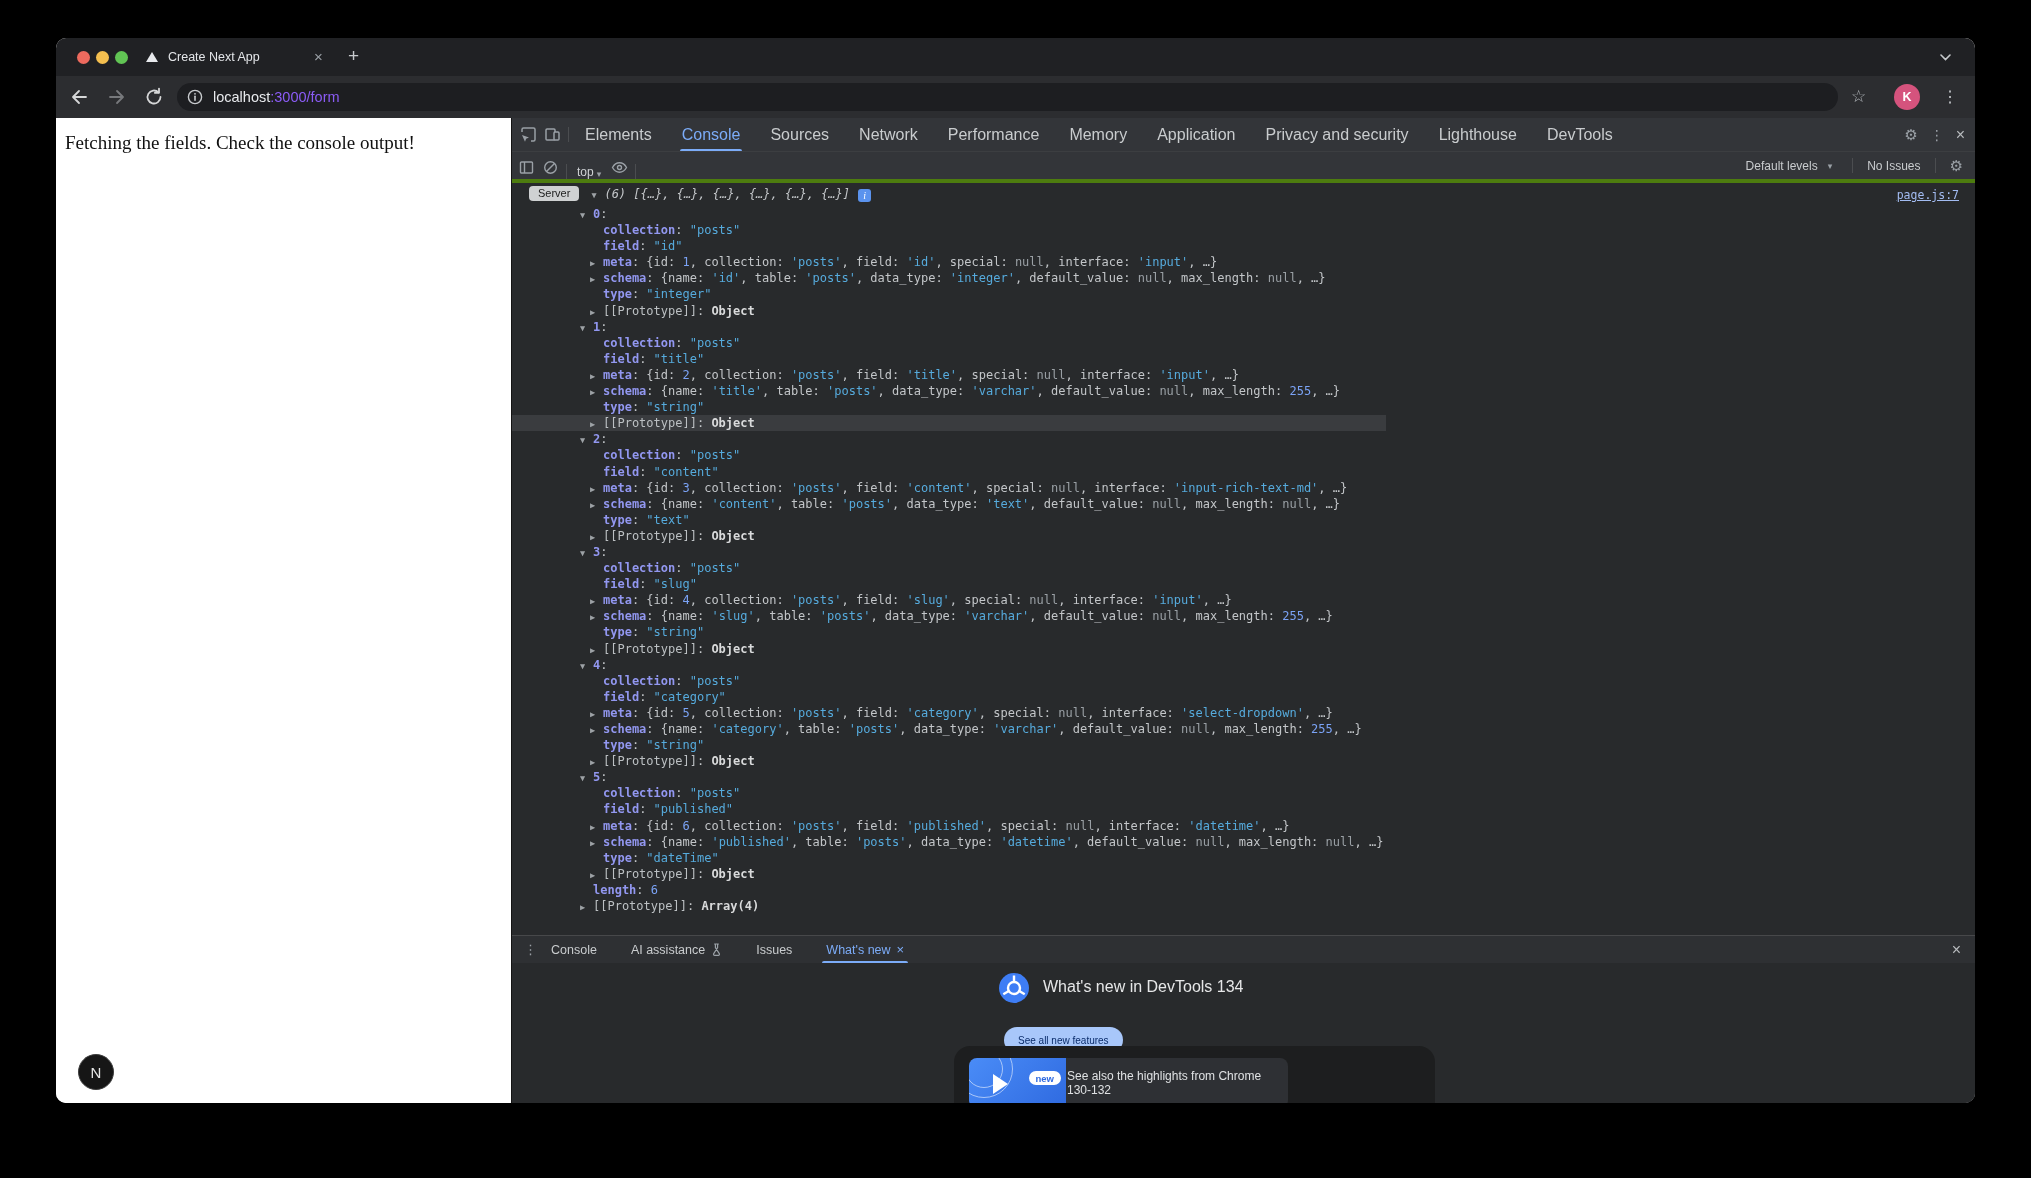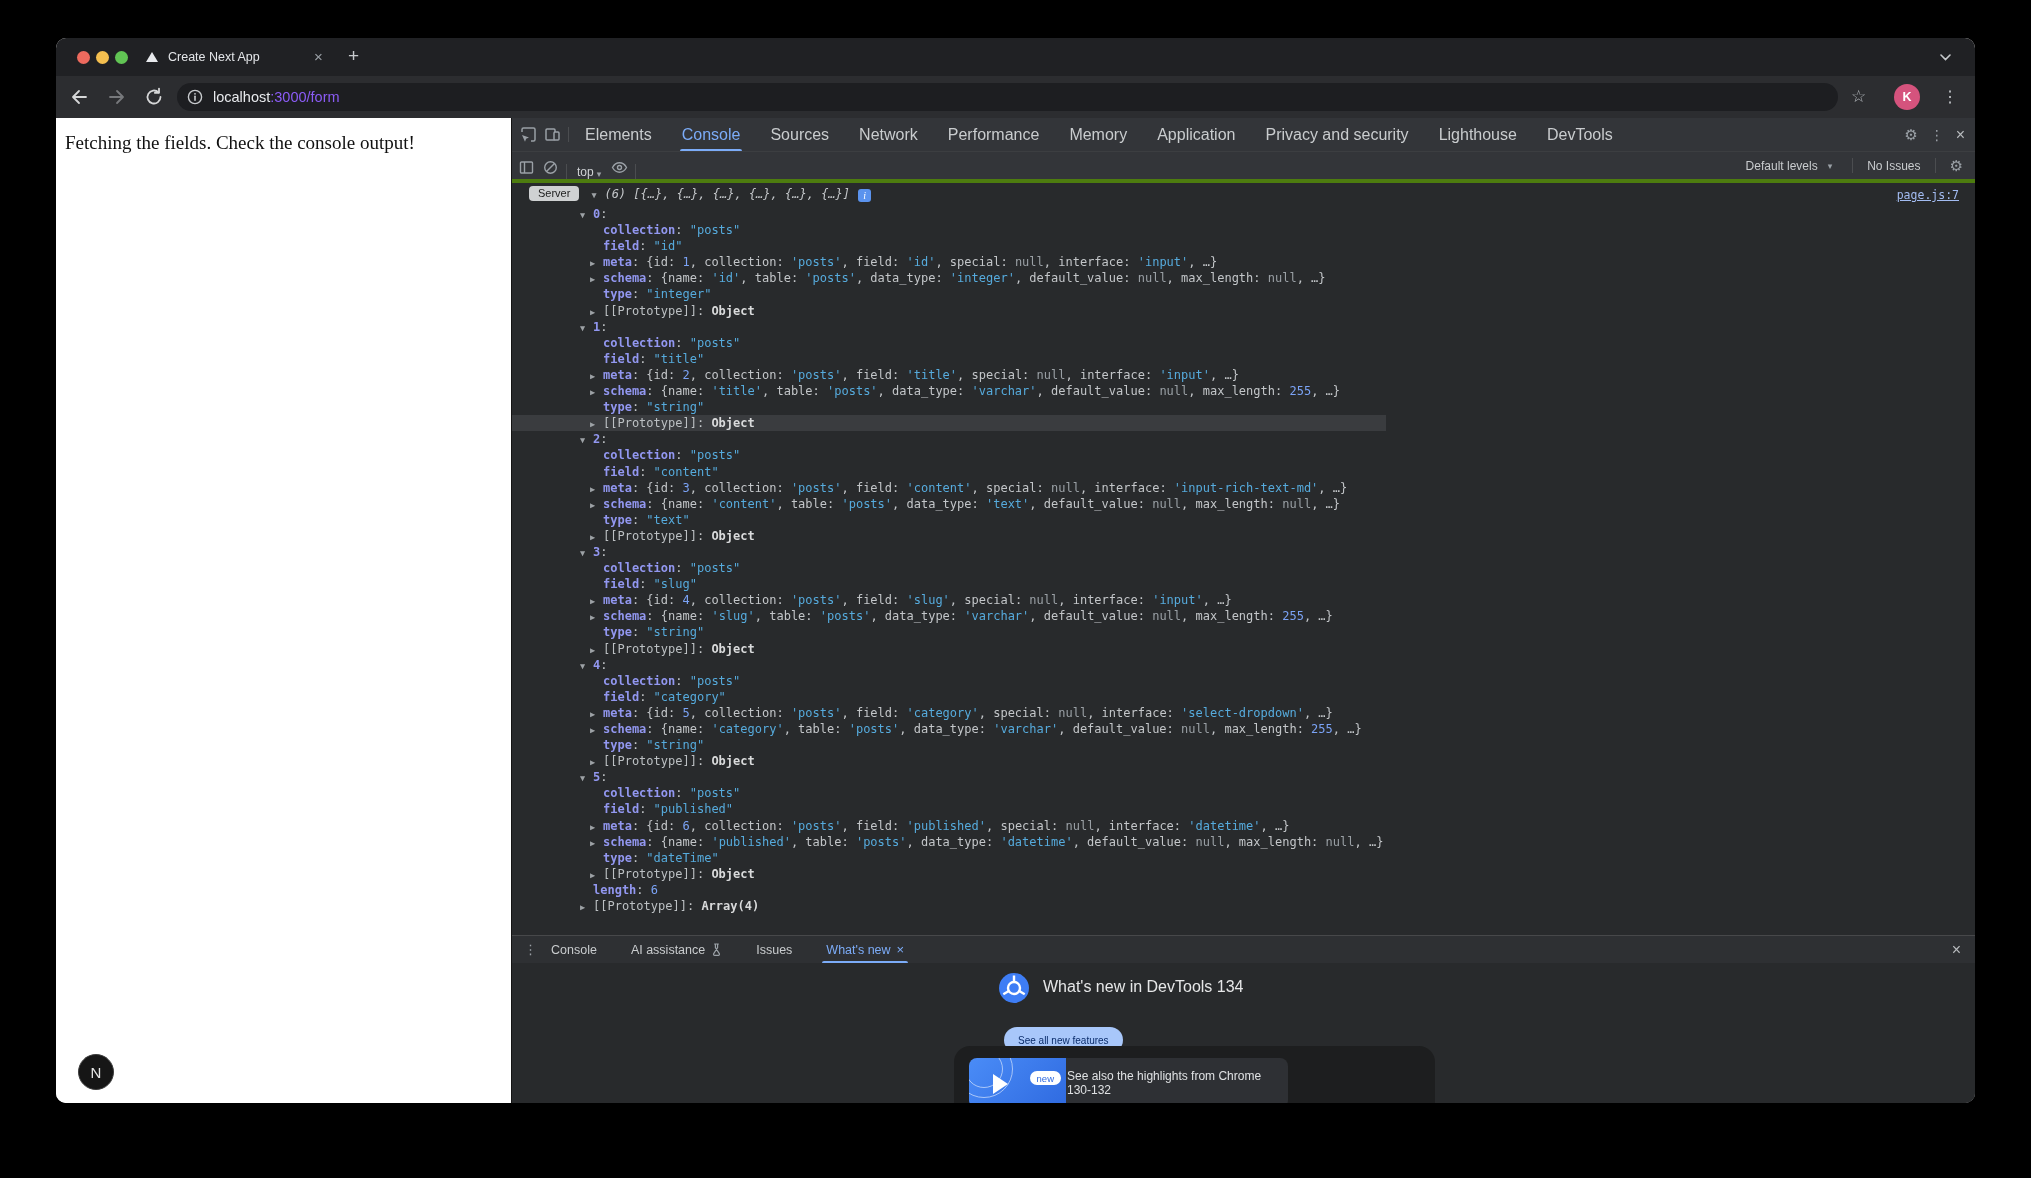--- a/index.html
+++ b/index.html
@@ -117,21 +117,21 @@
            border-radius:16px;}
   .wn-row{position:absolute;left:15px;top:12px;width:319px;height:50px;border-radius:8px;
           overflow:hidden;display:flex;}
   .wn-thumb{width:97px;height:100%;background:linear-gradient(135deg,#4a8cf7,#2f6ae0);
             position:relative;flex:none;}
   .wn-circle{position:absolute;border:1px solid rgba(255,255,255,.55);border-radius:50%;}
   .wn-play{position:absolute;left:24px;top:16px;width:0;height:0;
            border-left:15px solid #fff;border-top:10px solid transparent;
            border-bottom:10px solid transparent;}
   .wn-new{position:absolute;right:5px;top:13px;background:#fff;color:#2f6ae0;font-size:9.5px;
-          font-weight:normal;padding:1.5px 7px;border-radius:8px;}
+          font-weight:bold;padding:1.5px 7px;border-radius:8px;}
   .wn-cardtext{flex:1;background:#2e3034;display:flex;align-items:center;padding-left:1px;
                font-size:12px;color:#dfe1e3;}
   svg{display:block;}
 </style>
 </head>
 <body>
 
 <div class="window">
 
   <div class="tabstrip">

